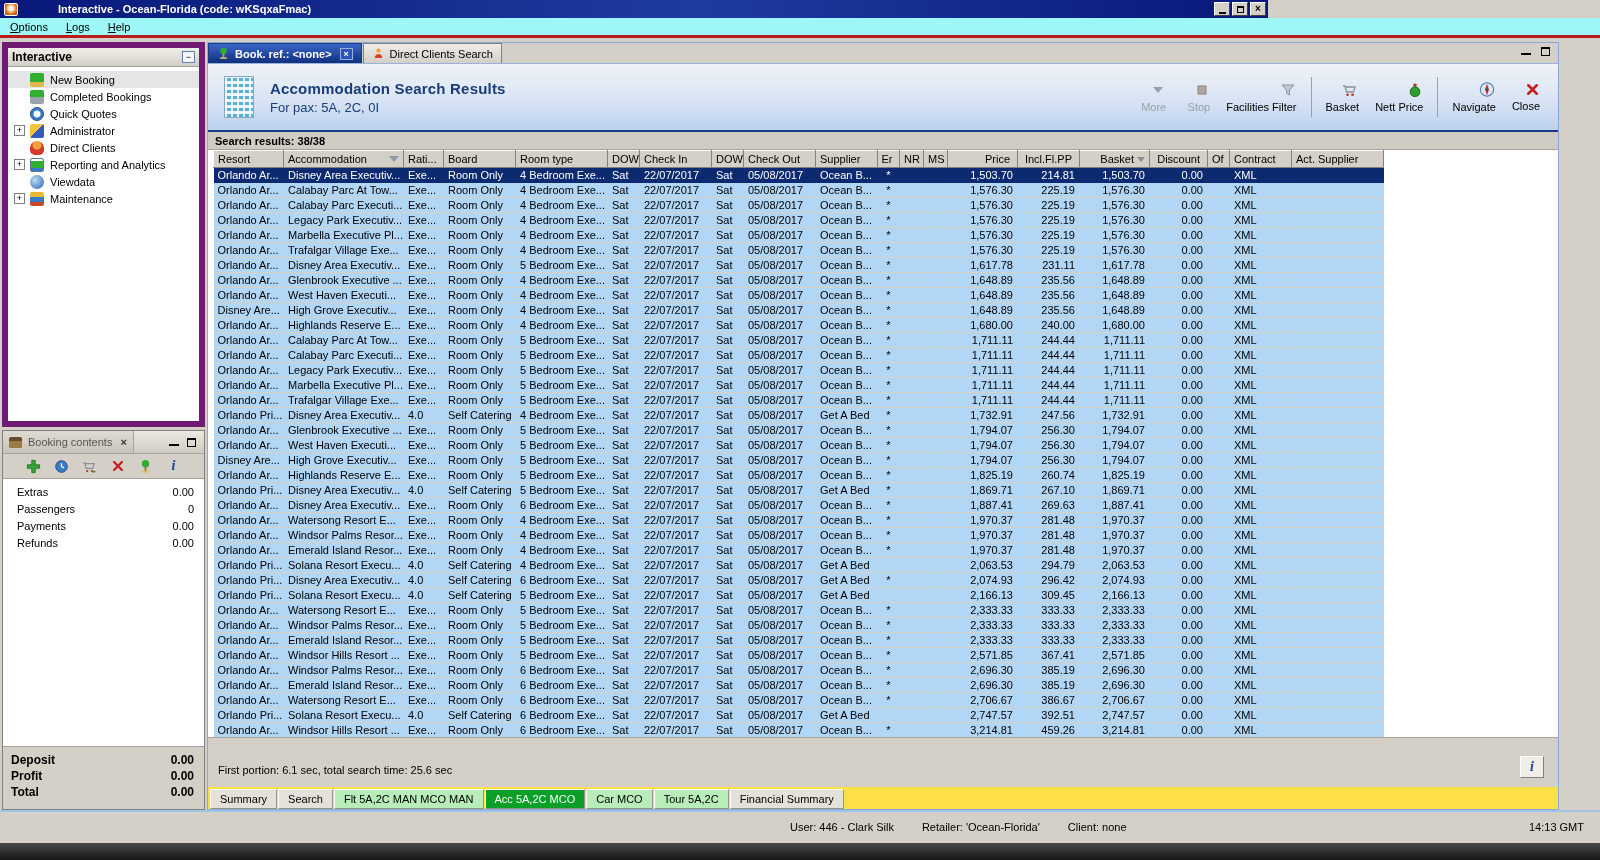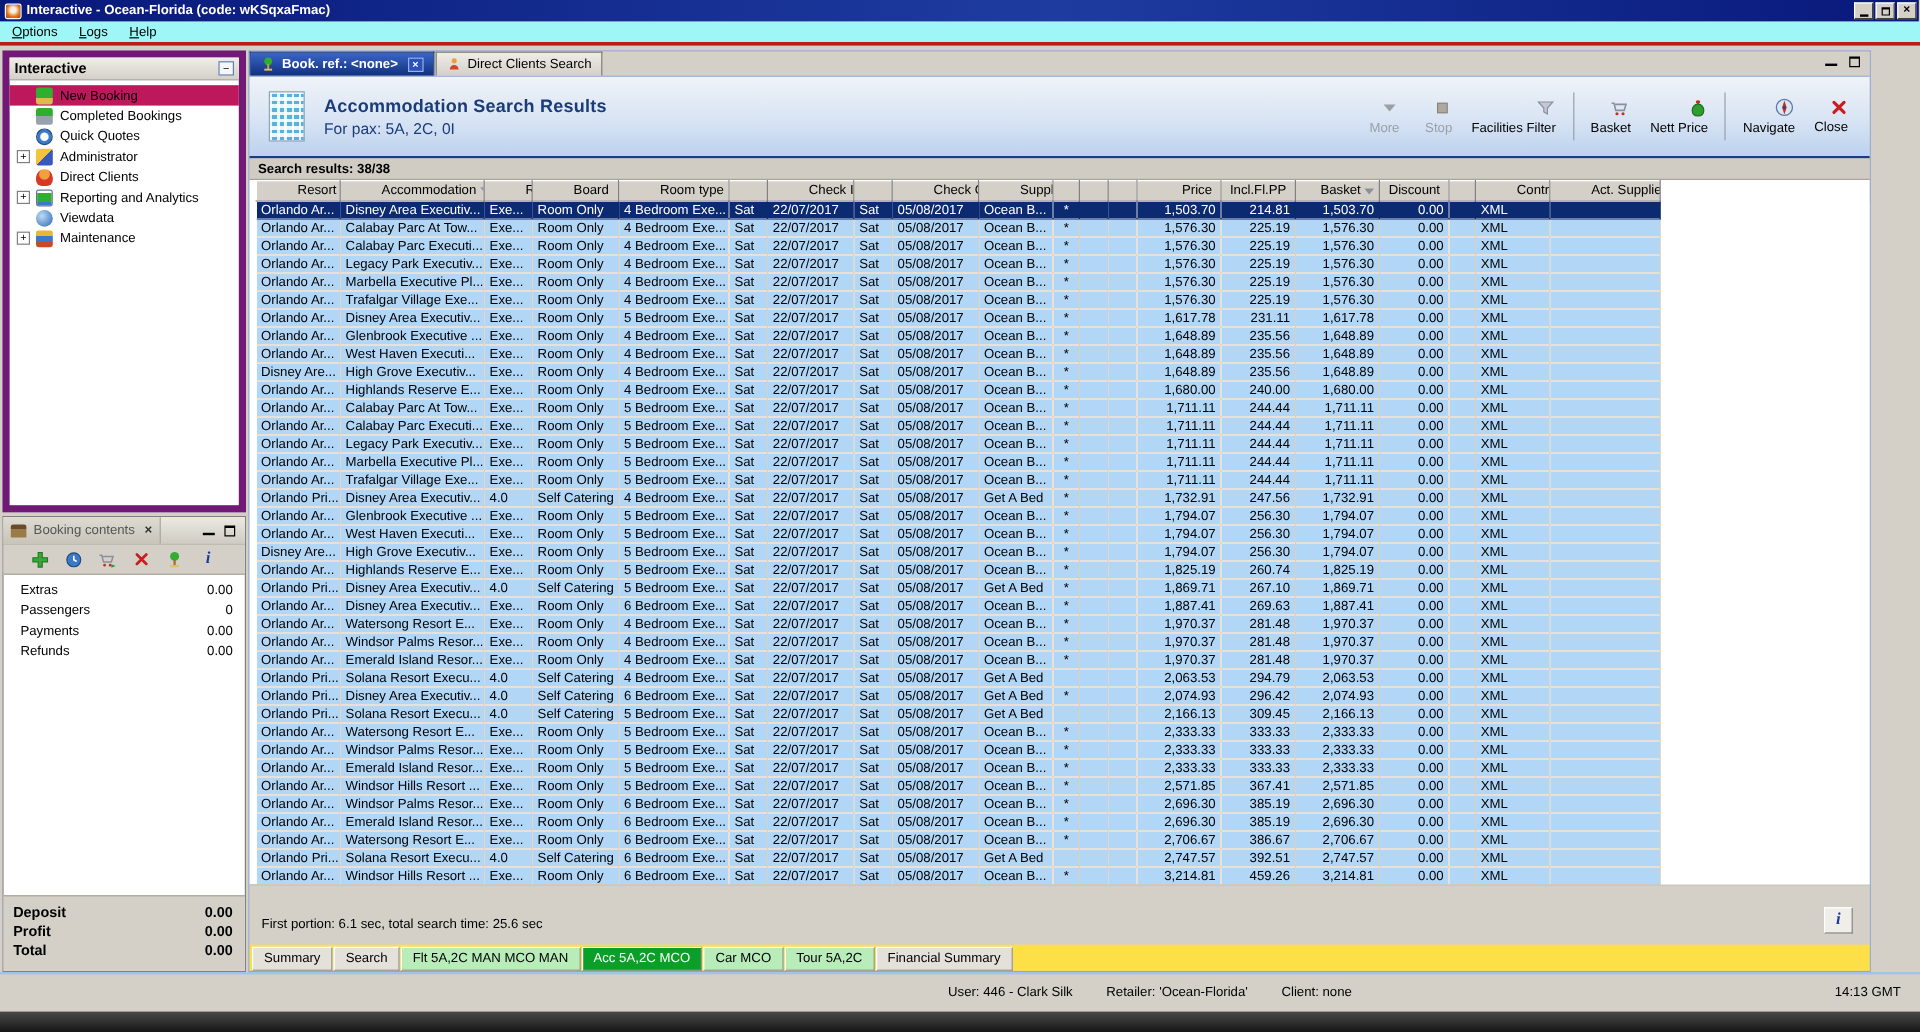--- a/index.html
+++ b/index.html
@@ -1,22 +1,22 @@
 <!DOCTYPE html>
 <html><head>
 <meta charset="utf-8">
 <style>
   * { margin:0; padding:0; box-sizing:border-box; }
   html,body { width:1600px; height:860px; overflow:hidden; }
   body { font-family:"Liberation Sans", sans-serif; font-size:11px; background:#d4d0c8; position:relative; color:#000; }
 
   
-  .titlebar { position:absolute; left:0; top:0; width:1599px; height:18px;
+  .titlebar { position:absolute; left:0; top:0; width:1268px; height:18px;
     background:linear-gradient(90deg,#08187a 0%,#1e3ca0 55%,#08187a 100%);
-    display:flex; align-items:center; padding:0 2px; }
+    display:flex; align-items:center; padding:0 2px;gap:36px; }
   .titlebar .app-icon { width:14px; height:13px; margin:0 4px 0 2px;
     background:radial-gradient(circle at 50% 40%, #f8f0e0 25%, #e07820 60%, #b04010 100%);
     border:1px solid #fff; border-radius:2px; }
   .titlebar .title-text { color:#fff; font-weight:bold; font-size:11px; }
   .win-btns { margin-left:auto; display:flex; gap:2px; }
   .wbtn { width:16px; height:14px; background:#d4d0c8; border:1px solid; border-color:#fff #404040 #404040 #fff;
     display:flex; align-items:center; justify-content:center; font-size:10px; line-height:1; font-weight:bold; }
   .wbtn .min-glyph { width:7px; height:2px; background:#000; margin-top:7px; }
   .wbtn .res-glyph { width:7px; height:7px; border:1px solid #000; border-top-width:2px; }
 
@@ -29,21 +29,21 @@
   
   .left-panel { position:absolute; left:2px; top:42px; width:203px; height:385px;
     background:#fff; border:6px solid #701a75; }
   .lp-header { height:19px; background:linear-gradient(180deg,#f0eee8,#d4d0c8);
     border-bottom:1px solid #a0a0a0; display:flex; align-items:center; padding:0 4px; }
   .lp-header .lp-title { font-weight:bold; font-size:12px; }
   .collapse-btn { margin-left:auto; width:13px; height:12px; border:1px solid #6080b0; background:#f4f6fa;
     display:flex; align-items:center; justify-content:center; font-size:9px; line-height:1; }
   .tree { padding-top:4px; }
   .tree-item { display:flex; align-items:center; height:17px; padding-left:6px; }
-  .tree-item.selected { background:#be185d; }
+  .tree-item.selected { background:#e5e5e5; }
   .expander { width:11px; height:11px; border:1px solid #808080; background:#fff; font-size:9px; line-height:9px;
     text-align:center; margin-right:5px; flex:none; }
   .expander:empty { border-color:transparent; background:transparent; }
   .ticon { width:14px; height:14px; display:inline-block; margin-right:6px; border-radius:2px; flex:none; }
   .ticon.palm  { background:linear-gradient(180deg,#2fae2f 9px,#e0b84c 9px); }
   .ticon.money { background:linear-gradient(180deg,#2fae2f 7px,#98a2ac 7px); }
   .ticon.clock { background:radial-gradient(circle at 50% 50%,#fff 3px,#3a7ac8 4px); border-radius:50%; border:1px solid #204a80;}
   .ticon.runner{ background:linear-gradient(135deg,#f2c43c 50%,#3858c0 50%); }
   .ticon.person{ background:radial-gradient(circle at 50% 30%,#f2a03c 4px,#d83828 5px); border-radius:50% 50% 35% 35%; }
   .ticon.report{ background:linear-gradient(180deg,#fff 2px,#2fae2f 2px 9px,#3a78c8 9px); border:1px solid #607890;}
@@ -101,21 +101,21 @@
   .tool-btn.disabled .tlabel { color:#9aa0a6; }
 
   .results-bar { height:18px; background:#d0ccc4; border-bottom:1px solid #a8a49c; display:flex; align-items:center; padding:0 7px;font-weight:bold; }
   .results-bar b { font-size:11px; }
 
   
   .table-wrap { height:588px; background:#fff; padding-left:5px; overflow:hidden; border-bottom:1px solid #a8a49c; }
   table { border-collapse:collapse; table-layout:fixed; width:100%; }
   thead th { height:17px; background:#d4d0c8; border:1px solid; border-color:#fff #808080 #808080 #fff;
     font-weight:normal; font-size:11px; padding:0 4px; white-space:nowrap; overflow:hidden; }
-  thead th .th-inner { display:flex; align-items:center; gap:3px;margin-left:30px; }
+  thead th .th-inner { display:flex; align-items:center; gap:3px; }
   thead th.right .th-inner { justify-content:flex-end; }
   thead th.center .th-inner { justify-content:center; }
   .col-icon.filter { width:0; height:0; border-left:5px solid transparent; border-right:5px solid transparent;
     border-top:6px solid #9098a8; margin-left:auto; }
   .col-icon.sort { width:0; height:0; border-left:4px solid transparent; border-right:4px solid transparent;
     border-top:5px solid #8a8f98; }
   tbody td { height:15px; background:#b2d6f6; border-right:1px solid #d8d0c0; border-bottom:1px solid #d8d0c0;
     padding:0 4px; white-space:nowrap; overflow:hidden; font-size:11px; }
   tbody td.right { text-align:right; }
   tbody td.center { text-align:center; }

